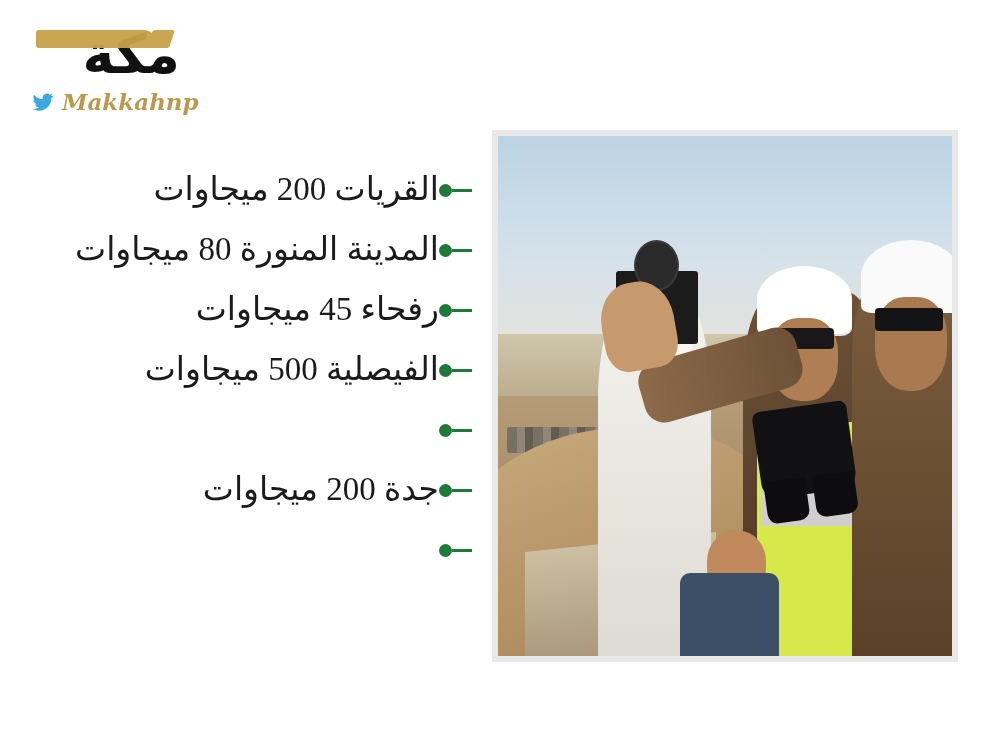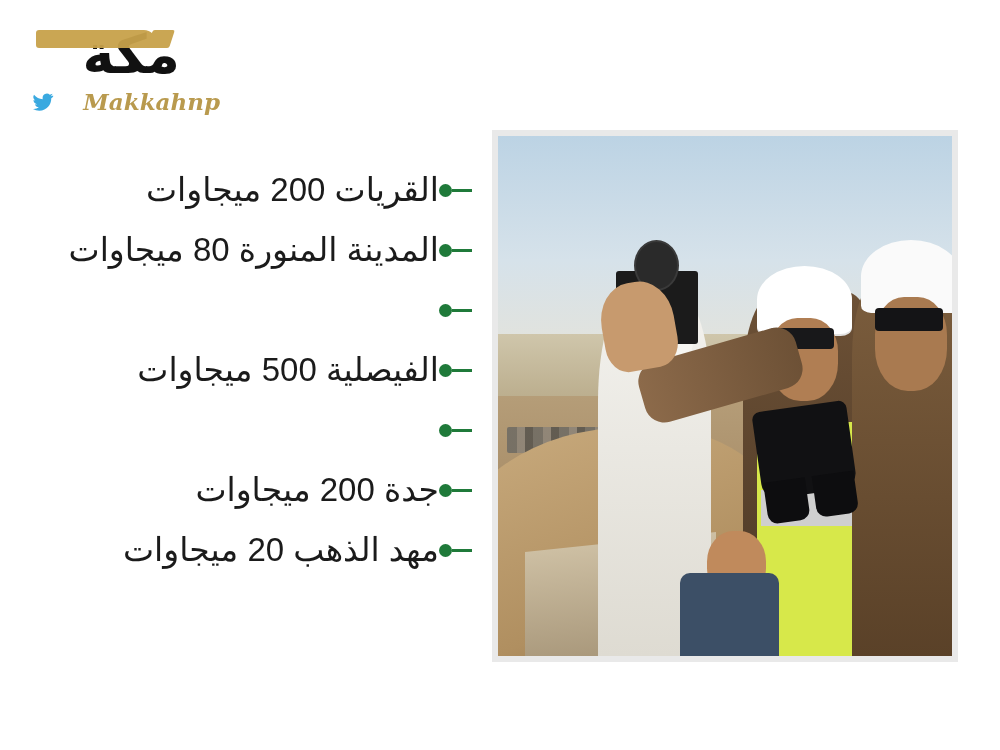--- a/index.html
+++ b/index.html
@@ -57,21 +57,20 @@
     height: 18px;
     background: #c8a24a;
     transform: skewX(-18deg);
     border-radius: 2px;
   }
   .logo-sub {
     margin-top: 2px;
     display: flex;
     align-items: center;
     gap: 6px;
-    justify-content: space-between;
   }
   .twitter-bird {
     display: inline-block;
     width: 26px;
     height: 22px;
   }
   .logo-handle {
     font-family: "DejaVu Serif", serif;
     font-size: 23px;
     font-weight: bold;
@@ -110,21 +109,21 @@
     background: #1f7a3a;
     flex: 0 0 auto;
   }
   .bullet-line {
     width: 20px;
     height: 3px;
     background: #1f7a3a;
     flex: 0 0 auto;
   }
   .row-text {
-    font-family: Liberation Sans, sans-serif;
+    font-family: Liberation Serif, serif;
     font-size: 33px;
     color: #1b1b1b;
     white-space: nowrap;
     direction: rtl;
     unicode-bidi: isolate;
     line-height: 1.25;
   }
 
   
   #photo-frame {
@@ -440,20 +439,21 @@
         <span class="bullet-line"></span>
     </span>
     <span class="row-text">المدينة المنورة 80 ميجاوات</span>
   </div>
 
   <div class="list-row">
     <span class="bullet-group">
       <span class="bullet-dot"></span>
         <span class="bullet-line"></span>
     </span>
+    <span class="row-text">رفحاء 45 ميجاوات</span>
   </div>
 
   <div class="list-row">
     <span class="bullet-group">
       <span class="bullet-dot"></span>
         <span class="bullet-line"></span>
     </span>
     <span class="row-text">الفيصلية 500 ميجاوات</span>
   </div>
 
@@ -470,21 +470,20 @@
         <span class="bullet-line"></span>
     </span>
     <span class="row-text">جدة 200 ميجاوات</span>
   </div>
 
   <div class="list-row">
     <span class="bullet-group">
       <span class="bullet-dot"></span>
         <span class="bullet-line"></span>
     </span>
-    <span class="row-text">مهد الذهب 20 ميجاوات</span>
   </div>
 
 </div>
 
 <div id="photo-frame">
   <div id="photo" aria-label="ثلاثة رجال في موقع مشروع، أحدهم يشير بيده والآخر يحمل منظاراً وكاميرا">
     <div class="sky"></div>
     <div class="ground-far"></div>
     <div class="ground-mid"></div>
     <div class="tower"></div>

